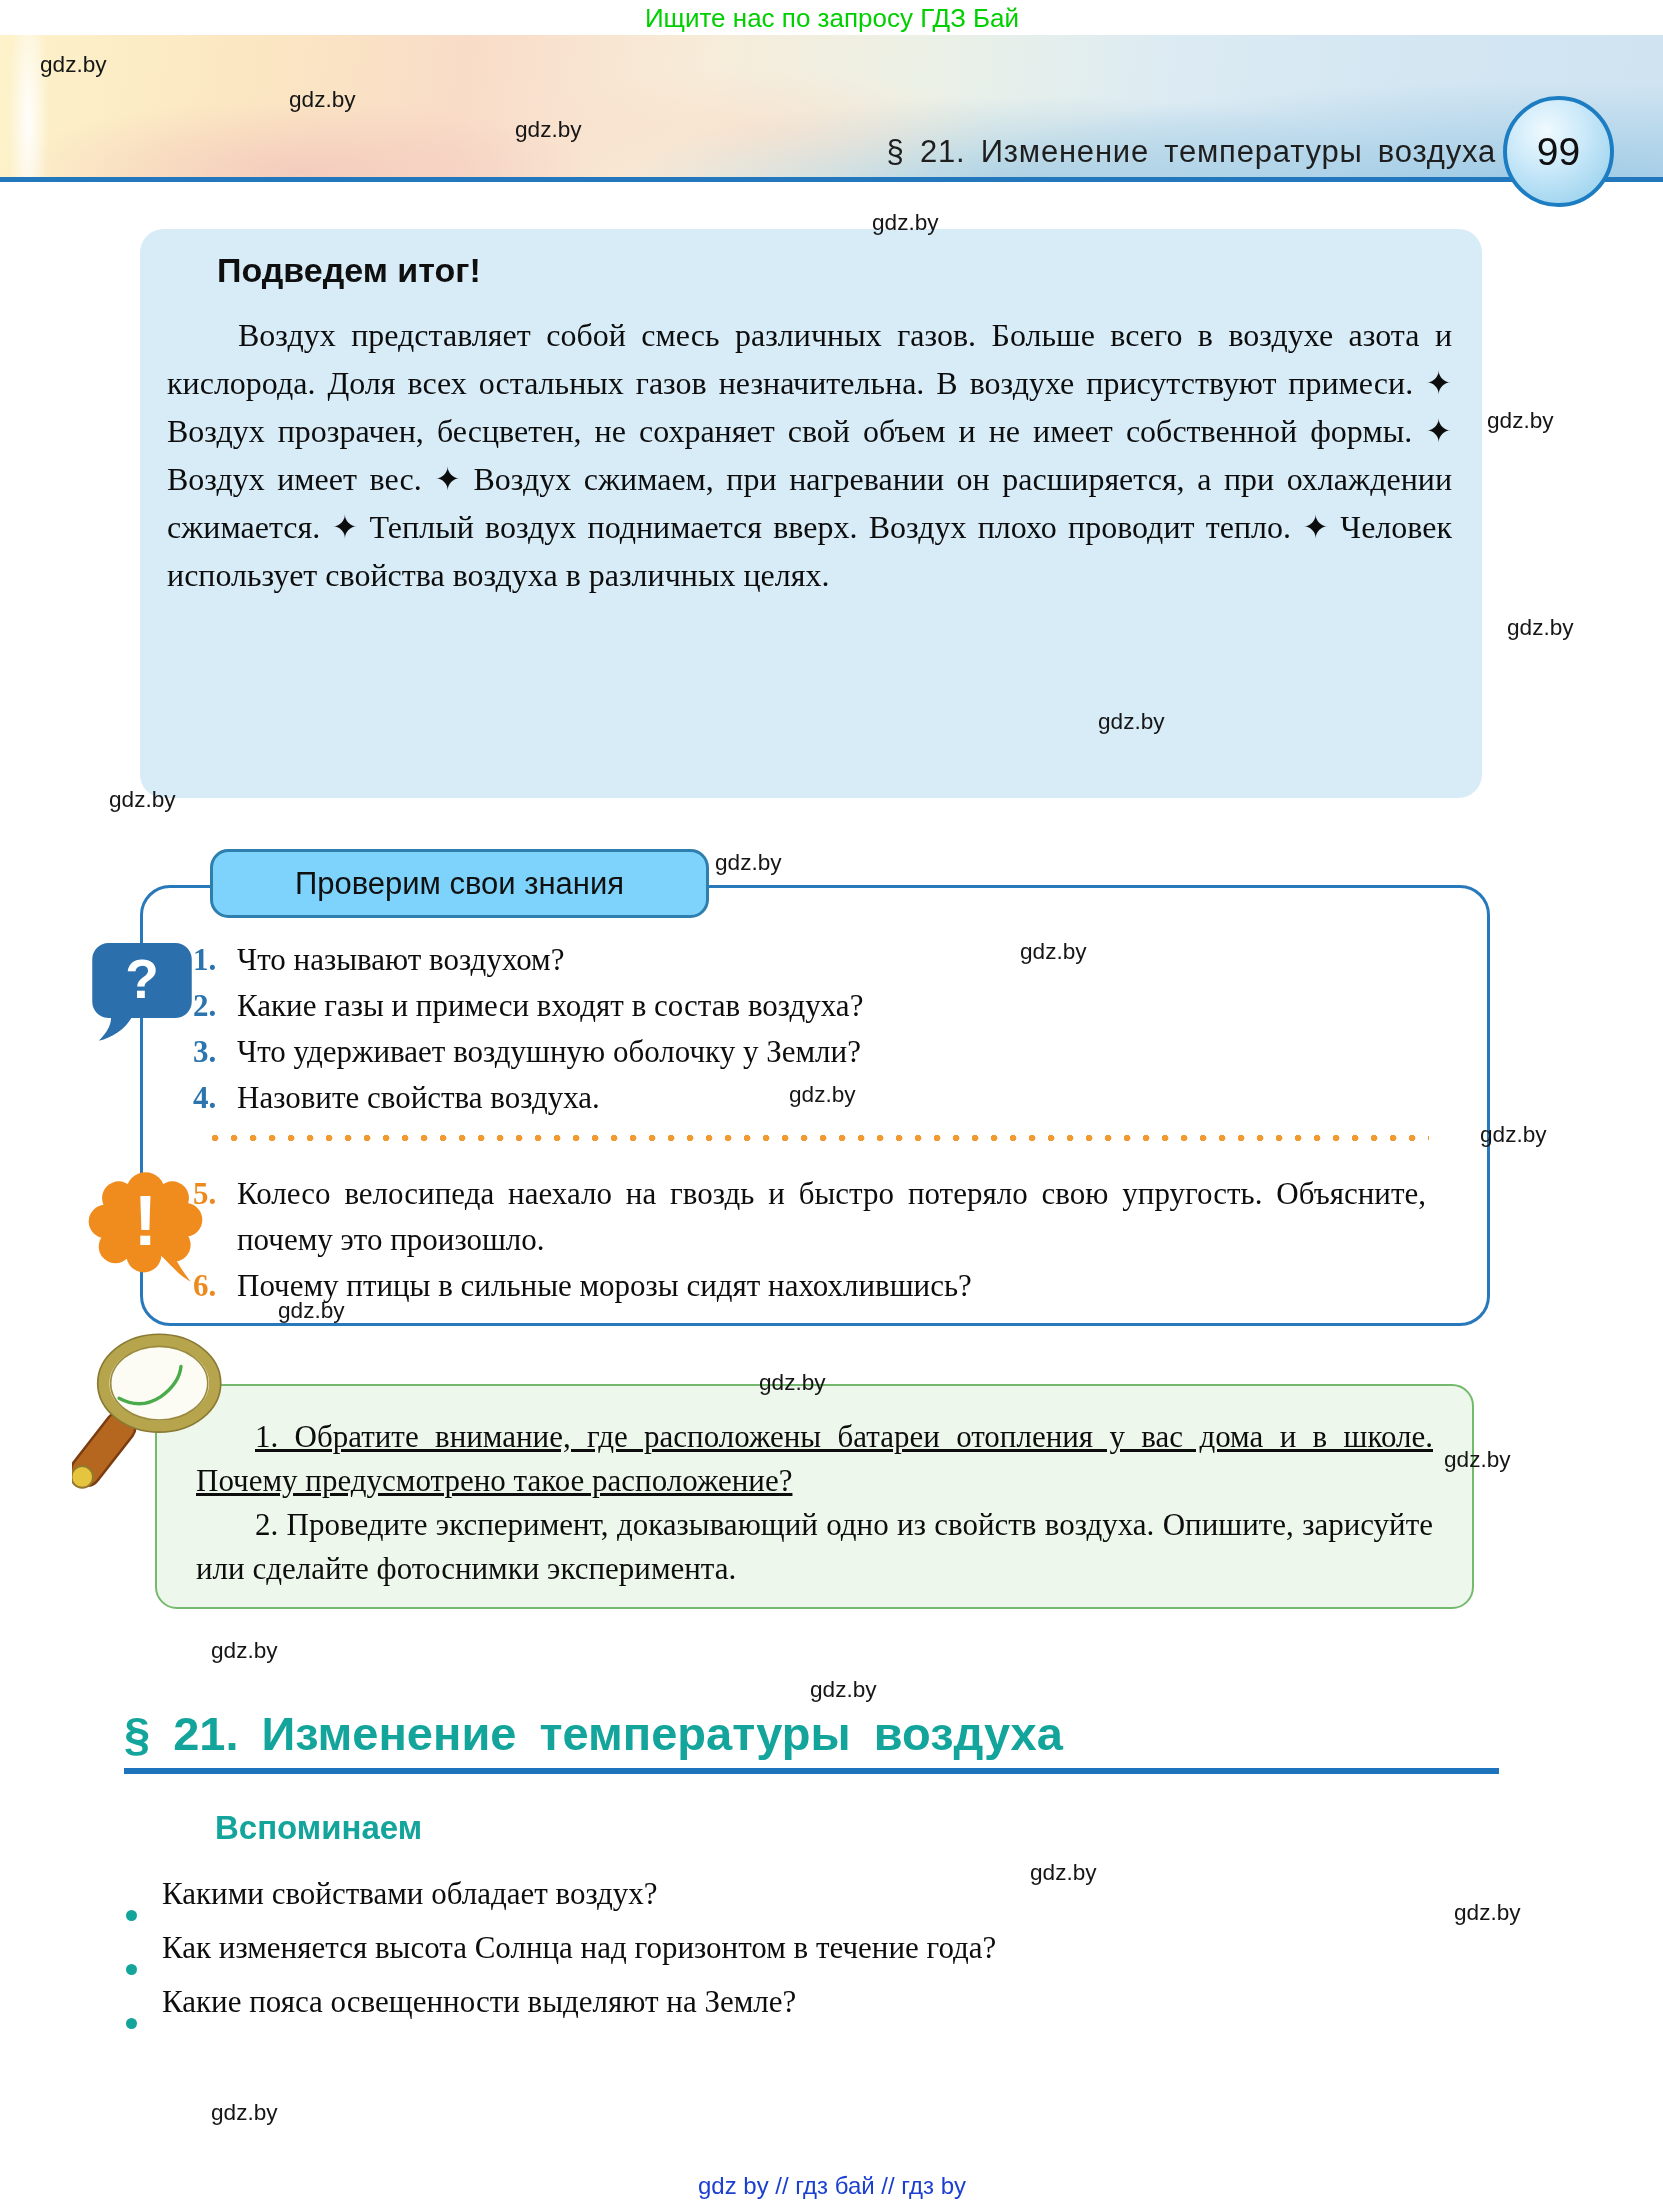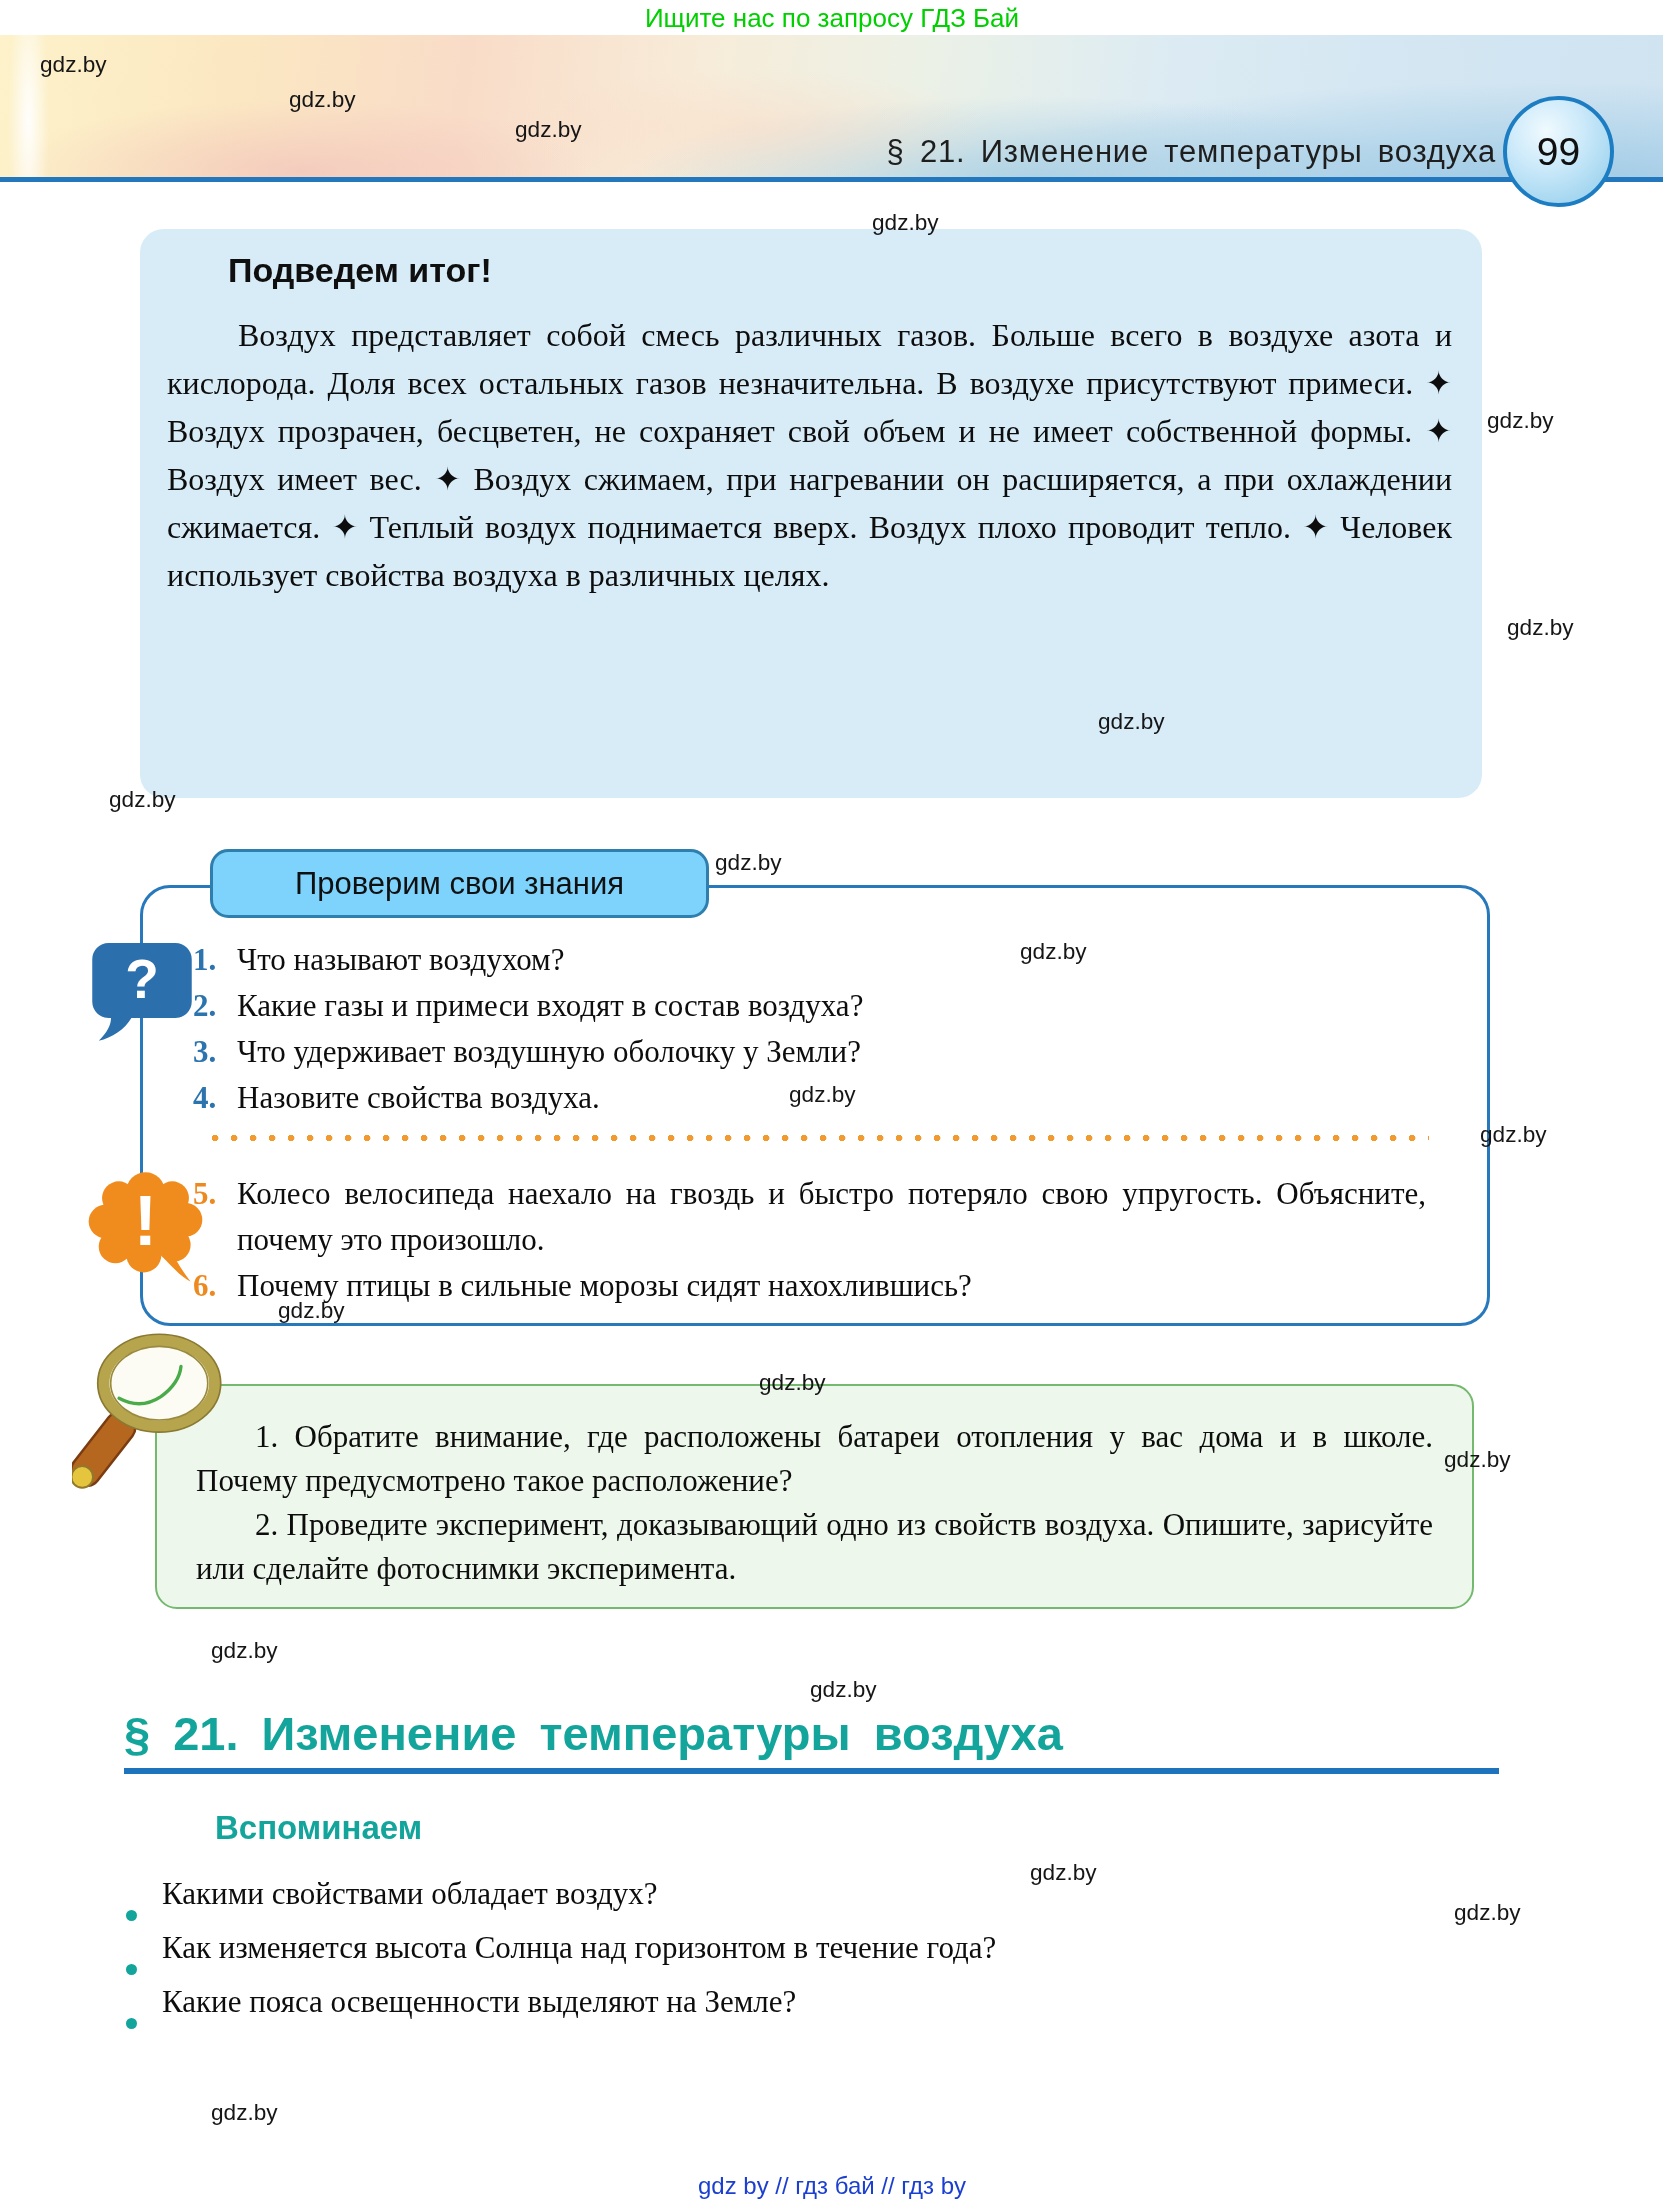--- a/index.html
+++ b/index.html
@@ -33,21 +33,21 @@
     border-radius:50%; box-sizing:border-box; border:4.2px solid #1d7dc2;
     background:radial-gradient(circle at 38% 30%, #f0fafe 0%, #cdeafa 38%, #a9d9f1 72%, #93cdec 100%);
     display:flex; align-items:center; justify-content:center;
     font-family:"Liberation Sans", sans-serif; font-size:39px; color:#101010;
   }
   .summary {
     position:absolute; left:140px; top:229px; width:1342px; height:569px;
     background:#d8ecf8; border-radius:23.5px;
   }
   .summary-title {
-    position:absolute; left:88px; top:22px; margin:0;
+    position:absolute; left:77px; top:22px; margin:0;
     font-family:"Liberation Sans", sans-serif; font-weight:bold; font-size:34px; color:#0f0f0f;
   }
   .summary-text {
     position:absolute; left:27px; right:30px; top:82px; margin:0;
     font-size:32px; line-height:48px; text-align:justify; text-indent:71px;
   }
   .check-box {
     position:absolute; left:140px; top:885px; width:1350px; height:441px;
     border:3.4px solid #2878bc; border-radius:30px; box-sizing:border-box; background:#ffffff;
   }
@@ -81,21 +81,21 @@
     font-family:"Liberation Sans", sans-serif; font-weight:bold; font-size:70px; color:#ffffff;
   }
   .practice {
     position:absolute; left:155px; top:1384px; width:1319px; height:225px;
     background:#edf7eb; border:2.5px solid #74b96e; border-radius:22px; box-sizing:border-box;
   }
   .practice p {
     margin:0; padding:0 39px; font-size:31px; line-height:44px;
     text-align:justify; text-indent:59px;
   }
-  .practice p:first-of-type { margin-top:28.5px; }
+  .practice p:first-of-type { margin-top:28.5px;text-decoration:underline; }
   .magnifier { position:absolute; left:72px; top:1333px; width:151px; height:159px; z-index:6; }
   .section-title {
     position:absolute; left:124px; top:1706px; margin:0;
     font-family:"Liberation Sans", sans-serif; font-weight:bold; font-size:47px;
     color:#13a59b; word-spacing:10px; white-space:nowrap;
   }
   .section-rule { position:absolute; left:124px; top:1768px; width:1375px; height:5.9px; background:#1d74bd; }
   .remember {
     position:absolute; left:215px; top:1809px; margin:0;
     font-family:"Liberation Sans", sans-serif; font-weight:bold; font-size:33px; color:#13a59b;

